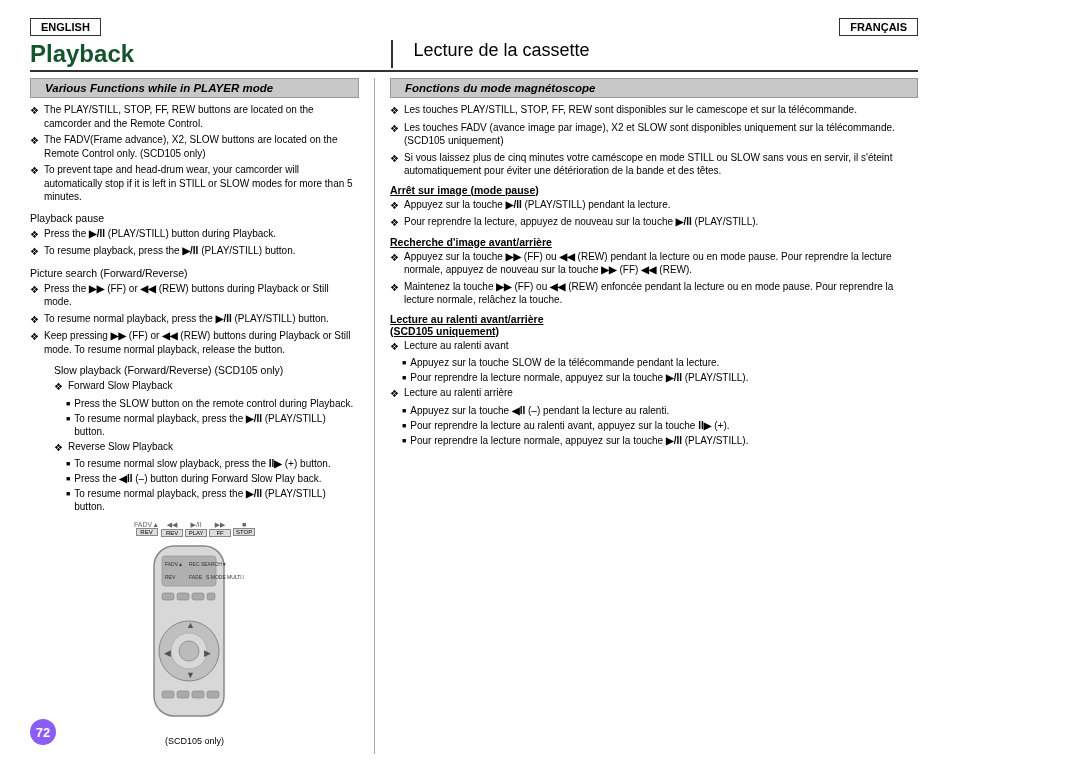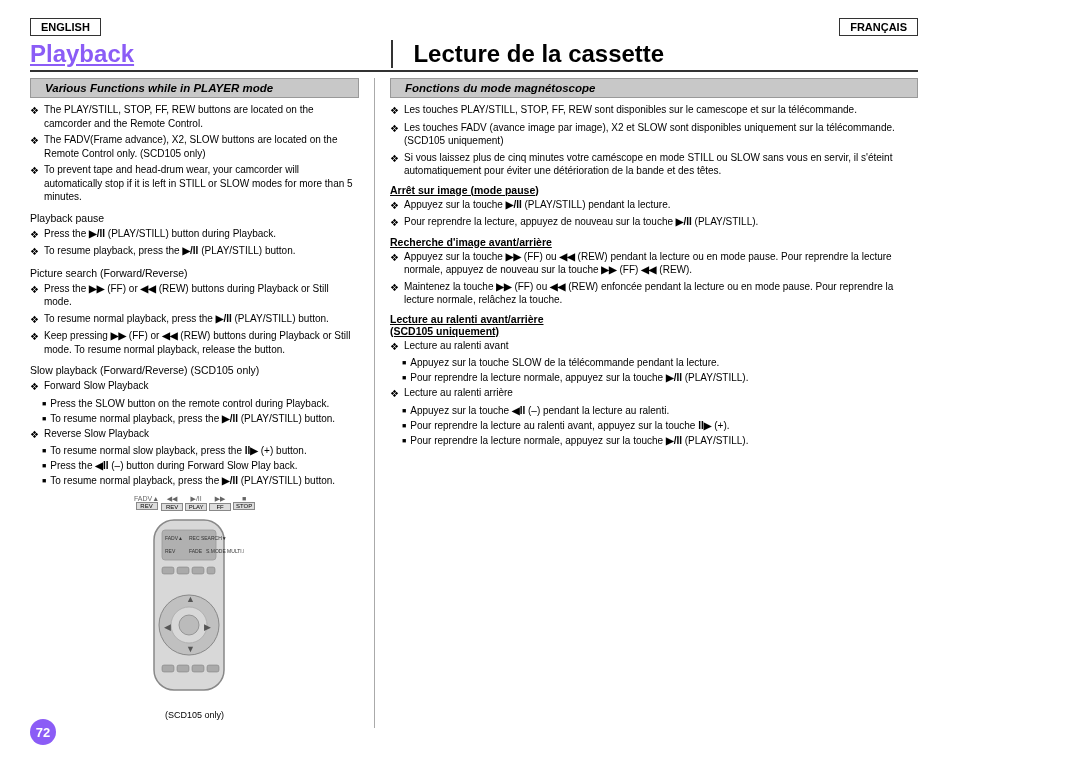--- a/index.html
+++ b/index.html
@@ -35,29 +35,28 @@
     .title-row {
       display: flex;
       border-bottom: 2px solid #333;
       margin-bottom: 6px;
       padding-bottom: 2px;
     }
     .title-left {
       flex: 1;
       font-size: 24px;
       font-weight: bold;
-      color: #8b5cf6;
+      color: #14532d;
       border-right: 2px solid #333;
       padding-right: 25px;
-      text-decoration: underline;
     }
     .title-right {
       flex: 1.5;
-      font-size: 24px;
-      font-weight: bold;
+      font-size: 18px;
+      font-weight: normal;
       color: #000;
       padding-left: 20px;
     }
     
     .columns {
       display: flex;
       gap: 0;
       width: 100%;
     }
     .col-left {
@@ -212,21 +211,21 @@
         <div class="bullet-item">
           <span class="diamond">❖</span>
           <span class="bullet-text">To resume normal playback, press the <strong>▶/II</strong> (PLAY/STILL) button.</span>
         </div>
         <div class="bullet-item">
           <span class="diamond">❖</span>
           <span class="bullet-text">Keep pressing <strong>▶▶</strong> (FF) or <strong>◀◀</strong> (REW) buttons during Playback or Still mode. To resume normal playback, release the button.</span>
         </div>
       </div>
 
-      <div style="margin-top:8px;">
+      <div style="margin-top:8px;margin-left:24px;">
         <div class="subsection-title">
           <span>Slow playback (Forward/Reverse)</span>
           <span>(SCD105 only)</span>
         </div>
         <div class="bullet-item">
           <span class="diamond">❖</span>
           <span class="bullet-text">Forward Slow Playback</span>
         </div>
         <div class="sub-bullets">
           <div class="sub-bullet">

